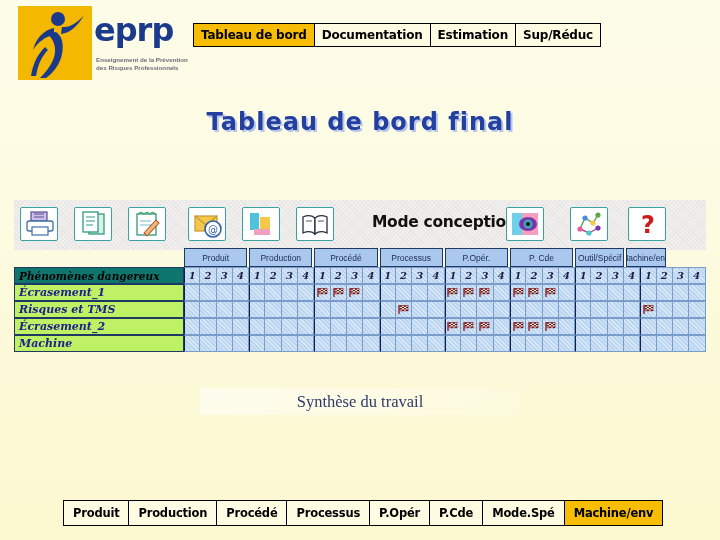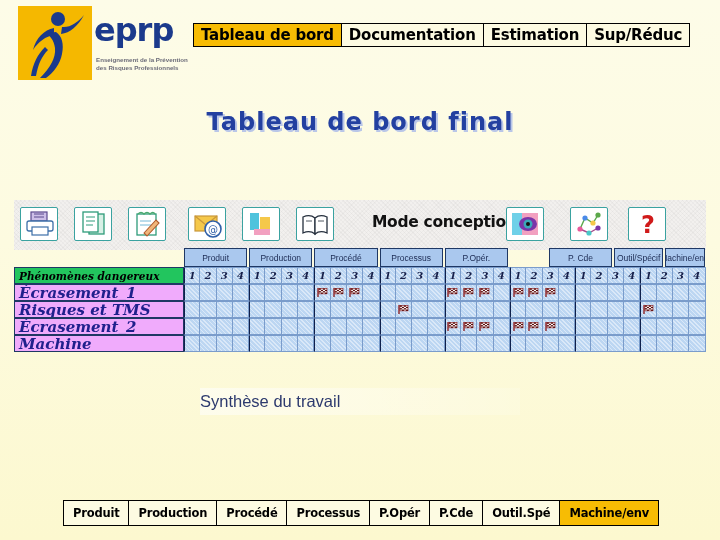--- a/index.html
+++ b/index.html
@@ -14,21 +14,21 @@
   #logo-square{position:absolute;left:0;top:2px;width:74px;height:74px;background:#f5b800;}
   #logo-figure{position:absolute;left:0;top:2px;width:74px;height:74px;}
   #logo-word{position:absolute;left:76px;top:4px;font-size:32px;line-height:44px;
     font-weight:bold;color:#1b3a8c;letter-spacing:-1px;font-family:"DejaVu Sans",sans-serif;}
   #logo-tag{position:absolute;left:78px;top:52px;width:120px;font-size:6.2px;line-height:8px;
     color:#6b6b78;font-weight:bold;}
   
   #nav{position:absolute;left:193px;top:23px;display:flex;height:24px;
        border:1.5px solid #000;box-sizing:border-box;}
   .tab{height:100%;display:flex;align-items:center;justify-content:center;
-    padding:4px 7px;font-size:15px;font-weight:bold;color:#000;background:#fdfbe2;
+    padding:4px 7px;font-size:12px;font-weight:bold;color:#000;background:#fdfbe2;
     border-right:1.5px solid #000;box-sizing:border-box;white-space:nowrap;
     font-family:"DejaVu Sans",sans-serif;letter-spacing:-0.2px;}
   .tab:last-child{border-right:none;}
   .tab.active{background:#f7bc04;}
   
   #page-title{position:absolute;left:0;top:108px;width:720px;text-align:center;
     font-size:24px;font-weight:bold;color:#2340a0;letter-spacing:1px;
     font-family:"DejaVu Sans",sans-serif;
     text-shadow:2px 2px 0 #b9c6e8;}
   
@@ -46,45 +46,45 @@
   
   #grid{position:absolute;left:0;top:48px;width:692px;height:110px;}
   #ghead{position:absolute;left:0;top:0;height:19px;display:flex;}
   .ghead-spacer{width:170px;height:19px;}
   .ghead-cell{height:19px;background:#aac8ee;border:1.5px solid #1f3864;
     box-sizing:border-box;display:flex;align-items:center;justify-content:center;
     font-size:8.5px;color:#1b2a52;margin-right:2px;white-space:nowrap;overflow:hidden;}
   #gbody{position:absolute;left:0;top:19px;width:692px;}
   .grow{display:flex;height:17px;}
   .rlabel{width:170px;height:17px;box-sizing:border-box;
-    border:1px solid #1f3864;background:#f0abfc;
+    border:1px solid #1f3864;background:#bef264;
     display:flex;align-items:center;padding-left:4px;
-    font-size:15px;font-style:italic;font-weight:bold;color:#20208c;
+    font-size:11px;font-style:italic;font-weight:bold;color:#20208c;
     font-family:"DejaVu Serif",serif;white-space:nowrap;overflow:hidden;}
-  .rlabel.head{font-size:10.5px;color:#000;background:#22c55e;text-align:right;}
+  .rlabel.head{font-size:10.5px;color:#000;background:#0f766e;text-align:right;}
   .rcells{display:flex;height:17px;}
   .cell{width:16.3px;height:17px;box-sizing:border-box;
     border-right:1px solid #7a9ccb;border-bottom:1px solid #7a9ccb;
     border-top:1px solid #7a9ccb;
     background:
       repeating-linear-gradient(45deg,rgba(255,255,255,.45) 0 1px,transparent 1px 3px),
       #bcd6f2;
     display:flex;align-items:center;justify-content:center;position:relative;}
   .cell.gstart{border-left:1.6px solid #0f1f4a;}
   .cell.num{font-size:10px;font-style:italic;font-weight:bold;color:#17204a;
     font-family:"DejaVu Serif",serif;
     background:
       repeating-linear-gradient(45deg,rgba(255,255,255,.45) 0 1px,transparent 1px 3px),
       #bcd6f2;}
   .flag{width:11px;height:9px;position:relative;}
   
   #synthese{position:absolute;left:200px;top:388px;width:320px;height:27px;
     background:linear-gradient(to right,rgba(255,255,255,.55),rgba(255,255,255,.15));
-    display:flex;align-items:center;justify-content:flex-start;
-    font-size:16.5px;color:#2d3a6e;font-family:Liberation Sans, sans-serif;}
+    display:flex;align-items:center;justify-content:center;
+    font-size:16.5px;color:#2d3a6e;font-family:Liberation Serif, serif;}
   
   #bottombar{position:absolute;left:63px;top:500px;display:flex;height:26px;
     border:1.5px solid #000;box-sizing:border-box;}
   .bbtn{height:100%;display:flex;align-items:center;justify-content:center;
     padding:0 9px;font-size:11.5px;font-weight:bold;color:#000;background:#fdfbe2;
     border-right:1.5px solid #000;box-sizing:border-box;white-space:nowrap;
     font-family:"DejaVu Sans",sans-serif;letter-spacing:-0.2px;}
   .bbtn:last-child{border-right:none;text-align:right;}
   .bbtn.active{background:#f7bc04;}
 </style>
@@ -202,21 +202,21 @@
     </div>
 
   <div id="grid">
     <div id="ghead">
       <div class="ghead-spacer"></div>
     <div class="ghead-cell" style="width: 63.2px;">Produit</div>
         <div class="ghead-cell" style="width: 63.2px;">Production</div>
         <div class="ghead-cell" style="width: 63.2px;">Procédé</div>
         <div class="ghead-cell" style="width: 63.2px;">Processus</div>
         <div class="ghead-cell" style="width: 63.2px;">P.Opér.</div>
-        <div class="ghead-cell" style="width: 63.2px; margin-left: 39px;">P. Cde</div>
+        <div class="ghead-cell" style="width: 63.2px;">P. Cde</div>
         <div class="ghead-cell" style="width: 49px;">Outil/Spécif</div>
         <div class="ghead-cell" style="width: 40px;">Machine/env.</div>
       </div>
     <div id="gbody">
         <div class="grow">
           <div class="rlabel head">Phénomènes dangereux</div>
           <div class="rcells">
             <div class="cell num gstart">1</div>
             <div class="cell num">2</div>
             <div class="cell num">3</div>
@@ -628,15 +628,15 @@
   <span>Synthèse du travail</span>
 </div>
 
 <div id="bottombar">
     <div class="bbtn">Produit</div>
     <div class="bbtn">Production</div>
     <div class="bbtn">Procédé</div>
     <div class="bbtn">Processus</div>
     <div class="bbtn">P.Opér</div>
     <div class="bbtn">P.Cde</div>
-    <div class="bbtn">Outil.Spé</div>
+    <div class="bbtn">Mode.Spé</div>
     <div class="bbtn active">Machine/env</div>
   </div>
 
 </body></html>

